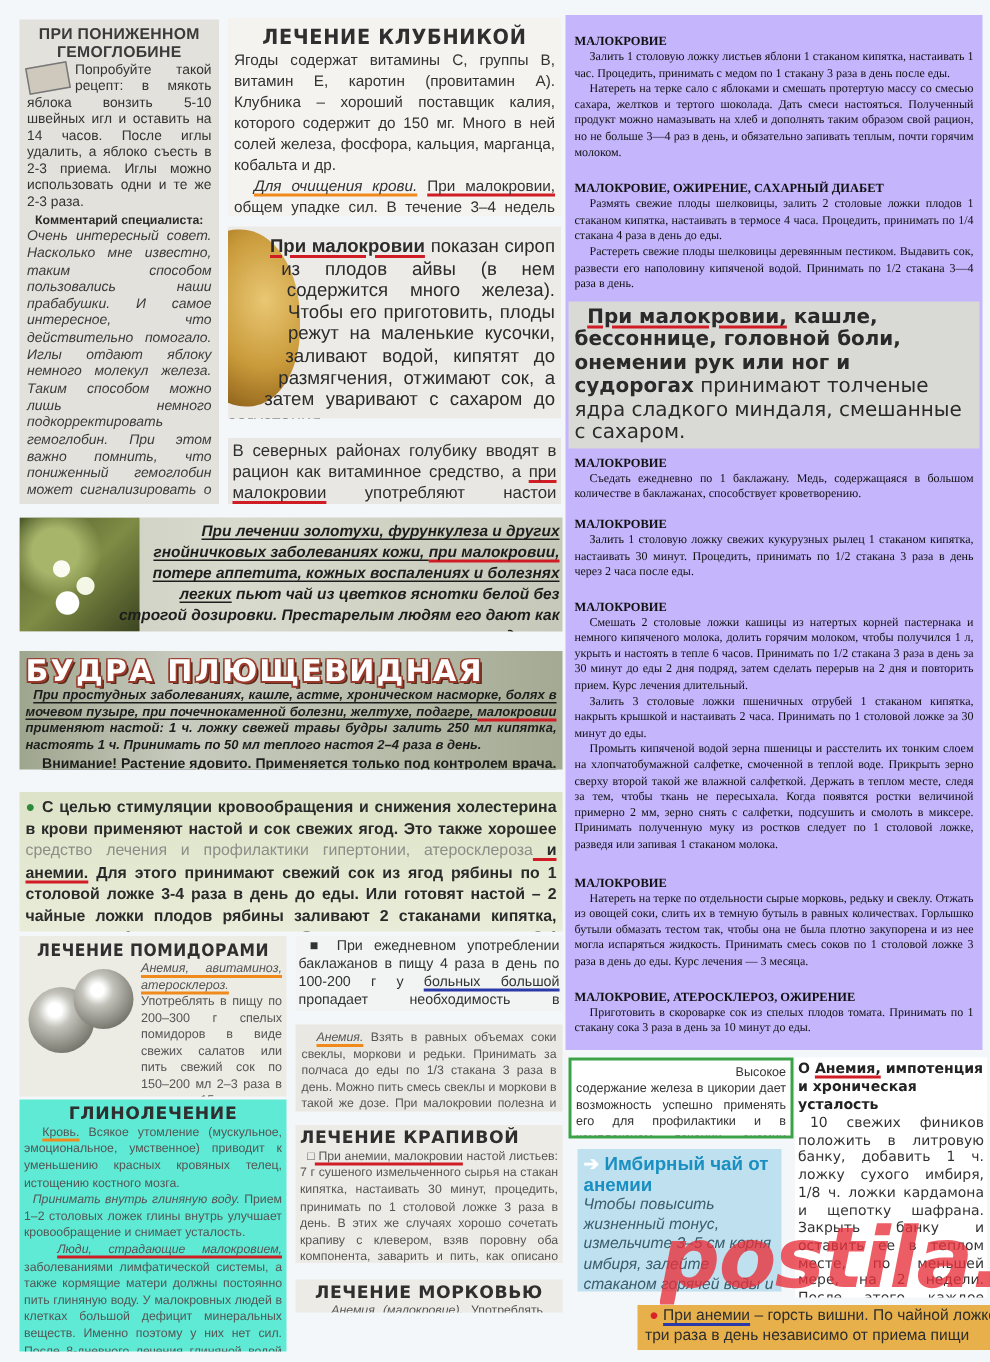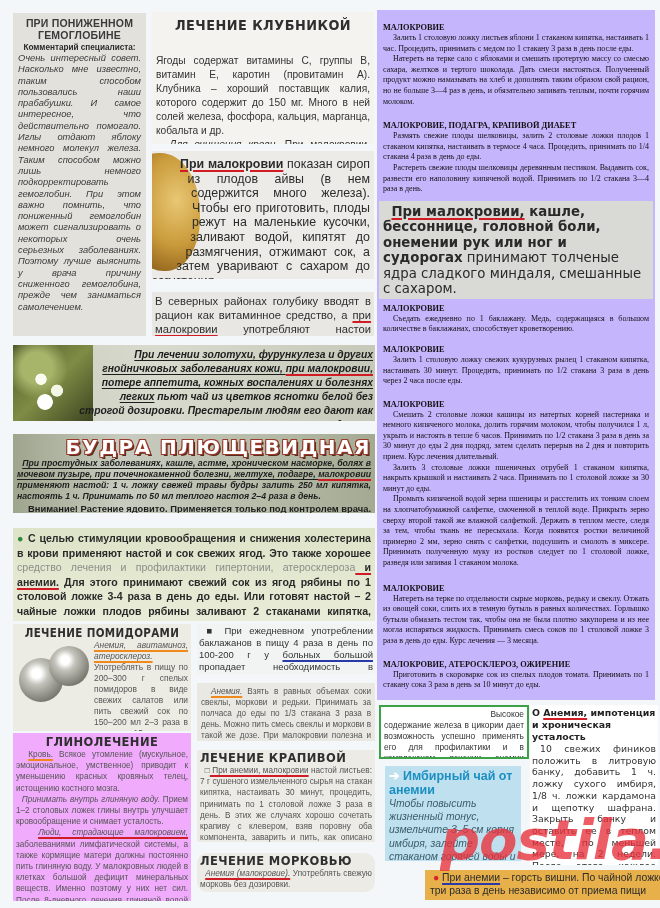--- a/index.html
+++ b/index.html
@@ -15,21 +15,21 @@
   #hemo { left: 13px; top: 13px; width: 133px; height: 323px; background: #e2e1dc; padding: 4px 5px; }
   #hemo .ttl { font: bold 10.5px/12px "Liberation Sans", sans-serif; text-align: center; color: #3a3a3a; letter-spacing: .2px; }
   #hemo .body { font: 9.2px/11px "Liberation Sans", sans-serif; text-align: justify; color: #333; }
   #hemo .env { float: left; width: 28px; height: 18px; margin: 2px 4px 0 0; border: 1px solid #777; background: #cfc9bd; transform: rotate(-10deg); }
   #hemo .ctitle { font: bold 8.2px/11px "Liberation Sans", sans-serif; text-align: center; margin-top: 1px; }
   #hemo .comment { font: italic 9.3px/11.3px "Liberation Sans", sans-serif; text-align: justify; color: #3a3a3a; }
 
   
   #straw { left: 152px; top: 12px; width: 222px; height: 132px; background: #f4f3f0; padding: 4px 4px; }
   #straw .ttl { font: bold 14px/18px "DejaVu Sans", sans-serif; text-align: center; color: #2f2f2f; letter-spacing: .5px; transform: scaleX(.92); }
-  #straw .body { font: 10.2px/14px "Liberation Sans", sans-serif; text-align: justify; color: #333; transform-origin: left; margin-top: 20px; }
+  #straw .body { font: 10.2px/14px "Liberation Sans", sans-serif; text-align: justify; color: #333; transform-origin: left; }
   #straw .it { font-style: italic; }
 
   
   #quince { left: 152px; top: 151px; width: 222px; height: 128px; background: #ecebe7; }
   #quince .fruit { position: absolute; left: -30px; top: 2px; width: 78px; height: 118px; border-radius: 48% 52% 45% 55%;
     background: radial-gradient(ellipse at 70% 40%, #e9c774 0%, #c99a3a 45%, #8c5f1a 80%, #6a4614 100%); }
   #quince .txt { position: absolute; left: 0; top: 6px; width: 220px; font: 12.4px/14.6px "Liberation Sans", sans-serif; text-align: justify; color: #2b2b2b; padding-right: 2px; }
   #quince .head { font-weight: bold; }
 
   
@@ -40,55 +40,55 @@
   #yas .flower { position: absolute; left: 0; top: 0; width: 80px; height: 76px;
     background: radial-gradient(circle at 35% 45%, #fbfbf2 0 8%, transparent 9%),
                 radial-gradient(circle at 55% 60%, #f4f6e6 0 9%, transparent 10%),
                 radial-gradient(circle at 40% 75%, #ffffff 0 10%, transparent 11%),
                 radial-gradient(circle at 30% 30%, #a7b56b 0 20%, transparent 40%),
                 linear-gradient(135deg, #4e5a2a, #7f8c45 50%, #3b4420); }
   #yas .txt { position: absolute; left: 60px; top: 3px; width: 300px; font: bold italic 10.3px/14px "Liberation Sans", sans-serif; color: #1d1d1d; text-align: right; }
 
   
   #budra { left: 13px; top: 434px; width: 362px; height: 79px; background: linear-gradient(90deg, #9ea58d, #c8cbbf 30%, #b6bba8 70%, #a3a992); padding: 2px 4px; }
-  #budra .ttl { font: bold 20px/22px "DejaVu Sans", sans-serif; text-align: right; color: #fff; letter-spacing: 1.5px;
+  #budra .ttl { font: bold 20px/22px "DejaVu Sans", sans-serif; text-align: left; color: #fff; letter-spacing: 1.5px;
     text-shadow: -1px -1px 0 #9a3b2c, 1px -1px 0 #9a3b2c, -1px 1px 0 #9a3b2c, 1px 1px 0 #9a3b2c, 2px 2px 0 #5a2a1c; }
   #budra .body { font: bold italic 8.7px/11px "Liberation Sans", sans-serif; color: #1d1d1d; text-align: justify; }
   #budra .warn { font: bold 9.4px/14px "Liberation Sans", sans-serif; color: #1d1d1d; text-align: right; text-decoration: underline; }
 
   
   #rowan { left: 13px; top: 528px; width: 362px; height: 93px; background: linear-gradient(180deg, #dde3c8, #e9ecd8); padding: 3px 4px; font: bold 10.6px/14.5px "Liberation Sans", sans-serif; color: #2a2a2a; text-align: justify; }
   #rowan .dot { color: #2e8a3a; }
   #rowan .gray { color: #8d8d88; font-weight: normal; }
 
   
   #tomato { left: 13px; top: 624px; width: 178px; height: 107px; background: #ecebe4; padding: 2px 3px; }
   #tomato .ttl { font: bold 11.5px/14px "DejaVu Sans", sans-serif; text-align: center; color: #2f2f2f; letter-spacing: .4px; transform: scaleX(.9); }
   #tomato .ball { position: absolute; border-radius: 50%; background: radial-gradient(circle at 40% 35%, #ffffff 0 12%, #c2c2ba 30%, #77776e 75%, #444 100%); }
   #tomato .txt { margin-left: 78px; font: 8.4px/11px "Liberation Sans", sans-serif; color: #555; text-align: justify; }
 
   
-  #clay { left: 13px; top: 733px; width: 178px; height: 168px; background: #f0abfc; padding: 2px 3px; }
+  #clay { left: 13px; top: 733px; width: 178px; height: 168px; background: #5eead4; padding: 2px 3px; }
   #clay .ttl { font: bold 11.5px/14px "DejaVu Sans", sans-serif; text-align: center; color: #2f2f2f; letter-spacing: .4px; }
   #clay .body { font: 8.2px/11.2px "Liberation Sans", sans-serif; color: #555; text-align: justify; }
 
   
   #egg { left: 197px; top: 624px; width: 178px; height: 50px; background: #f2f3f3; padding: 1px 2px; font: 9.5px/12px "Liberation Sans", sans-serif; color: #333; text-align: justify; }
 
   
   #juice { left: 197px; top: 683px; width: 178px; height: 58px; background: #e9e8e3; padding: 3px 4px; font: 8.2px/11px "Liberation Sans", sans-serif; color: #555; text-align: justify; }
   #juice .it { font-style: italic; }
 
   
   #nettle { left: 197px; top: 750px; width: 178px; height: 92px; background: #ecebe6; padding: 1px 3px; }
   #nettle .ttl, #carrot .ttl { font: bold 11.5px/14px "DejaVu Sans", sans-serif; text-align: left; color: #2f2f2f; letter-spacing: .4px; }
   #nettle .body, #carrot .body { font: 8.2px/11.2px "Liberation Sans", sans-serif; color: #555; text-align: justify; }
 
   
-  #carrot { left: 197px; top: 853px; width: 178px; height: 39px; background: #ecebe6; padding: 1px 3px; border-radius: 10px; }
+  #carrot { left: 197px; top: 853px; width: 178px; height: 22px; background: #ecebe6; padding: 1px 13px; }
   #carrot .it { font-style: italic; }
 
   
   #right { left: 377px; top: 10px; width: 278px; height: 690px; background: #c4b5fd; padding: 0 6px; font-family: "Liberation Serif", serif; color: #111; }
   #right .h { font: bold 8.3px/11px "Liberation Serif", serif; margin-top: 9px; }
   #right .p { font: 8px/10.6px "Liberation Serif", serif; text-align: justify; text-indent: 10px; }
   #right .almond { background: #d9d9d6; margin: 6px -4px 4px; padding: 3px 4px 2px; font: 13.3px/15.5px "DejaVu Sans", sans-serif; color: #2a2a2a; }
   #right .almond b { font-weight: bold; }
 
   
@@ -111,20 +111,24 @@
   #tip .apple { color: #d8232a; }
 
   
   #wm { left: 440px; top: 808px; width: 220px; height: 80px; font: bold italic 56px/64px "DejaVu Sans", sans-serif; color: rgba(232, 48, 58, 0.78); letter-spacing: -1px; pointer-events: none; }
 </style>
 </head>
 <body>
 
 <div id="hemo" class="clip">
   <div class="ttl">ПРИ ПОНИЖЕННОМ ГЕМОГЛОБИНЕ</div>
+  <div class="body">
+    <span class="env"></span>
+    <span>Попробуйте такой рецепт: в мякоть яблока вонзить 5-10 швейных игл и оставить на 14 часов. После иглы удалить, а яблоко съесть в 2-3 приема. Иглы можно использовать одни и те же 2-3 раза.</span>
+  </div>
   <div class="ctitle">Комментарий специалиста:</div>
   <div class="comment">Очень интересный совет. Насколько мне известно, таким способом пользовались наши прабабушки. И самое интересное, что действительно помогало. Иглы отдают яблоку немного молекул железа. Таким способом можно лишь немного подкорректировать гемоглобин. При этом важно помнить, что пониженный гемоглобин может сигнализировать о некоторых очень серьезных заболеваниях. Поэтому лучше выяснить у врача причину сниженного гемоглобина, прежде чем заниматься самолечением.</div>
 
 </div>
 
 <div id="straw" class="clip">
   <div class="ttl">ЛЕЧЕНИЕ КЛУБНИКОЙ</div>
   <div class="body">
     <span>Ягоды содержат витамины С, группы В, витамин Е, каротин (провитамин А). Клубника – хороший поставщик калия, которого содержит до 150 мг. Много в ней солей железа, фосфора, кальция, марганца, кобальта и др.</span><br>
     &nbsp;&nbsp;<span class="it u-orange">Для очищения крови.</span>
@@ -202,21 +206,21 @@
   <div class="body">
     &nbsp;&nbsp;<span class="it u-red">Анемия (малокровие).</span><span> Употреблять свежую морковь без дозировки.</span>
   </div>
 </div>
 
 <div id="right" class="clip">
   <div class="h" style="margin-top:12px;">МАЛОКРОВИЕ</div>
   <div class="p">Залить 1 столовую ложку листьев яблони 1 стаканом кипятка, настаивать 1 час. Процедить, принимать с медом по 1 стакану 3 раза в день после еды.</div>
   <div class="p">Натереть на терке сало с яблоками и смешать протертую массу со смесью сахара, желтков и тертого шоколада. Дать смеси настояться. Полученный продукт можно намазывать на хлеб и дополнять таким образом свой рацион, но не больше 3—4 раз в день, и обязательно запивать теплым, почти горячим молоком.</div>
 
-  <div class="h" style="margin-top:13px;">МАЛОКРОВИЕ, ПОДАГРА, КРАПИВОЙ ДИАБЕТ</div>
+  <div class="h" style="margin-top:13px;">МАЛОКРОВИЕ, ОЖИРЕНИЕ, САХАРНЫЙ ДИАБЕТ</div>
   <div class="p">Размять свежие плоды шелковицы, залить 2 столовые ложки плодов 1 стаканом кипятка, настаивать в термосе 4 часа. Процедить, принимать по 1/4 стакана 4 раза в день до еды.</div>
   <div class="p">Растереть свежие плоды шелковицы деревянным пестиком. Выдавить сок, развести его наполовину кипяченой водой. Принимать по 1/2 стакана 3—4 раза в день.</div>
 
   <div class="almond">
     &nbsp;&nbsp;<b class="u-red">При малокровии,</b><b> кашле, бессоннице, головной боли, онемении рук или ног и судорогах</b><span> принимают толченые ядра сладкого миндаля, смешанные с сахаром.</span>
   </div>
 
   <div class="h" style="margin-top:4px;">МАЛОКРОВИЕ</div>
   <div class="p">Съедать ежедневно по 1 баклажану. Медь, содержащаяся в большом количестве в баклажанах, способствует кроветворению.</div>
 

